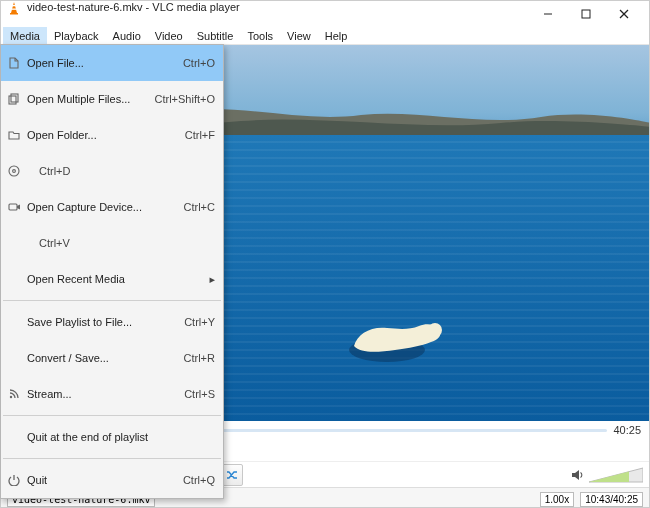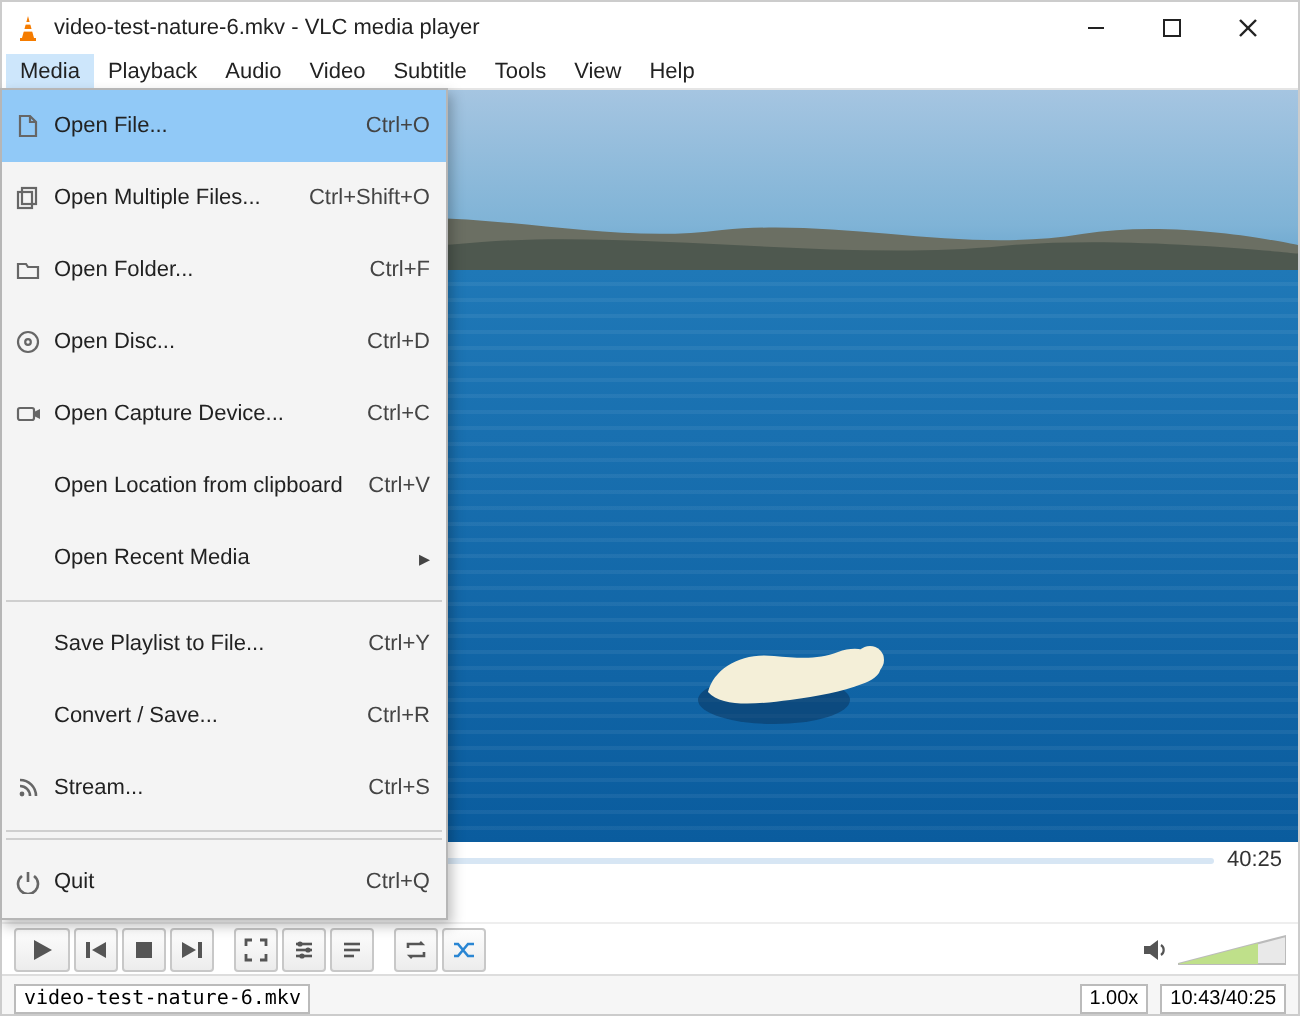--- a/index.html
+++ b/index.html
@@ -1,18 +1,18 @@
 <!DOCTYPE html>
 <html><head>
 <meta charset="utf-8">
 <style>
 * { margin: 0; padding: 0; box-sizing: border-box; font-family: "Segoe UI", Tahoma, sans-serif; font-size: 11px; }
 body { width: 650px; height: 508px; background: #fff; overflow: hidden; }
 .window { width: 100%; height: 100%; display: flex; flex-direction: column; border: 1px solid #ccc; }
-.titlebar { height: 26px; display: flex; align-items: center; padding: 0 6px; background: #fff; }
+.titlebar { height: 26px; display: flex; align-items: flex-start; padding: 0 6px; background: #fff; }
 .titlebar .app-icon { width: 14px; height: 14px; margin-right: 6px; }
 .titlebar .title { flex: 1; color: #222; }
 .titlebar .winbtn { width: 38px; height: 26px; display: flex; align-items: center; justify-content: center; color: #222; }
 .menubar { height: 18px; display: flex; align-items: stretch; padding: 0 2px; border-bottom: 1px solid #e5e5e5; background:#fff; }
 .menubar .menu-item { padding: 0 7px; display: flex; align-items: center; color: #222; }
 .menubar .menu-item.active { background: #cde6fb; }
 .video-area { flex: 1; position: relative; background: linear-gradient(#a5c5e1 0%, #7fb3d6 18%, #2a7db6 38%, #0a5a9a 62%, #0e5c9c 100%); overflow: hidden; }
 .hills { position: absolute; left: 0; right: 0; top: 48px; height: 42px; }
 .water { position: absolute; left: 0; right: 0; top: 90px; bottom: 0; background: repeating-linear-gradient(180deg, rgba(255,255,255,0.0) 0 6px, rgba(255,255,255,0.06) 6px 8px), linear-gradient(#1f78b7 0%, #0a5c9e 100%); }
 .bear { position: absolute; right: 190px; bottom: 55px; }
@@ -248,36 +248,34 @@
       <span class="mi-label">Open Folder...</span>
       <span class="mi-shortcut">Ctrl+F</span>
     </div>
     <div class="row">
       <span class="mi-icon">
         <svg width="12" height="12">
           <circle cx="6" cy="6" r="5" fill="none" stroke="#666" stroke-width="1.1"></circle>
           <circle cx="6" cy="6" r="1.4" fill="none" stroke="#666" stroke-width="1.1"></circle>
         </svg>
       </span>
-      <span class="mi-label">Open Disc...</span>
       <span class="mi-shortcut">Ctrl+D</span>
     </div>
     <div class="row">
       <span class="mi-icon">
         <svg width="12" height="12">
           <rect x="1" y="3" width="8" height="6" rx="1" fill="none" stroke="#666" stroke-width="1.1"></rect>
           <polygon points="9,5 12,3.5 12,8.5 9,7" fill="#666"></polygon>
         </svg>
       </span>
       <span class="mi-label">Open Capture Device...</span>
       <span class="mi-shortcut">Ctrl+C</span>
     </div>
     <div class="row">
       <span class="mi-icon"></span>
-      <span class="mi-label">Open Location from clipboard</span>
       <span class="mi-shortcut">Ctrl+V</span>
     </div>
     <div class="row">
       <span class="mi-icon"></span>
       <span class="mi-label">Open Recent Media</span>
       <span class="mi-shortcut"></span>
       <span class="mi-sub">▸</span>
     </div>
     <div class="sep"></div>
     <div class="row">
@@ -294,20 +292,25 @@
       <span class="mi-icon">
         <svg width="12" height="12">
           <path d="M2 2 a8 8 0 0 1 8 8 M2 5 a5 5 0 0 1 5 5" fill="none" stroke="#666" stroke-width="1.3"></path>
           <circle cx="3" cy="9" r="1.2" fill="#666"></circle>
         </svg>
       </span>
       <span class="mi-label">Stream...</span>
       <span class="mi-shortcut">Ctrl+S</span>
     </div>
     <div class="sep"></div>
+    <div class="row">
+      <span class="mi-icon"></span>
+      <span class="mi-label">Quit at the end of playlist</span>
+      <span class="mi-shortcut"></span>
+    </div>
     <div class="sep"></div>
     <div class="row">
       <span class="mi-icon">
         <svg width="12" height="12">
           <path d="M6 1 v5 M3 3 a5 5 0 1 0 6 0" fill="none" stroke="#666" stroke-width="1.3"></path>
         </svg>
       </span>
       <span class="mi-label">Quit</span>
       <span class="mi-shortcut">Ctrl+Q</span>
     </div>

